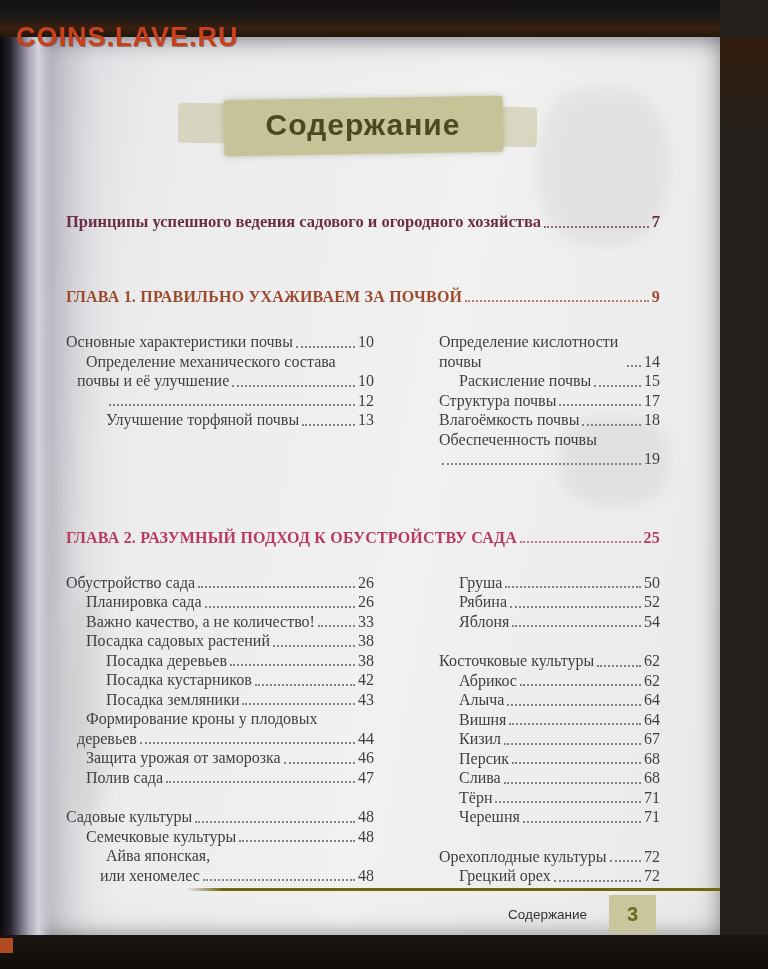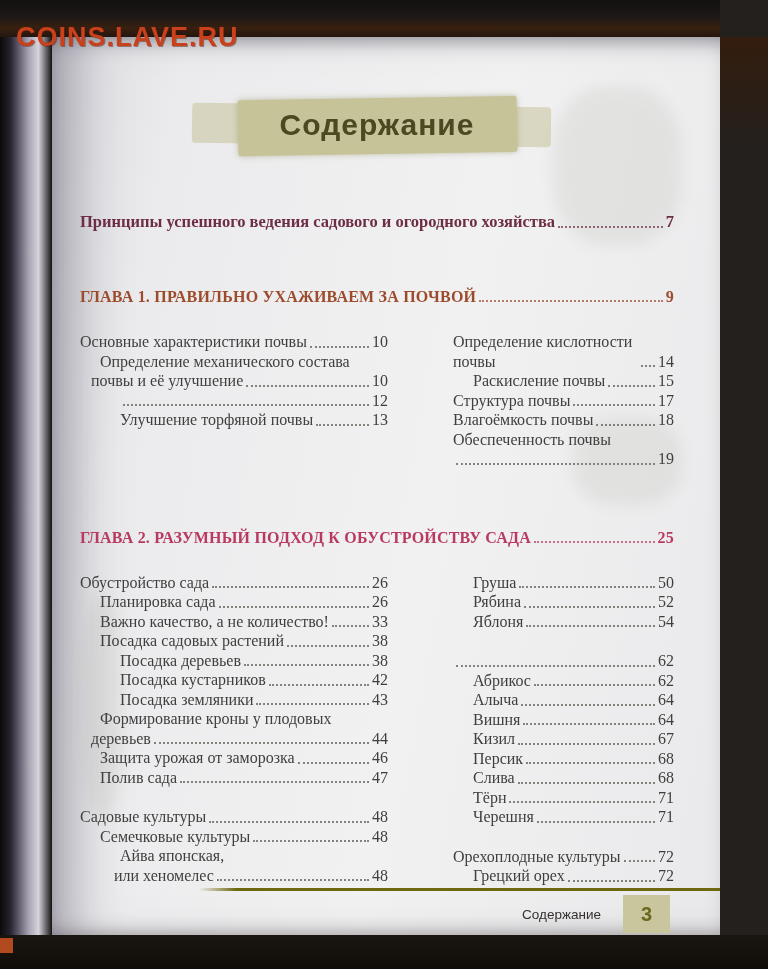--- a/index.html
+++ b/index.html
@@ -5,21 +5,21 @@
   html,body{margin:0;padding:0;}
   body{
     width:768px;height:969px;position:relative;overflow:hidden;
     background:#131110;
     font-family:"Liberation Serif","DejaVu Serif",serif;
   }
   .photo{position:absolute;inset:0;}
 
   
   .page{
-    position:absolute;left:52px;top:36px;width:682px;height:899px;z-index:1;
+    position:absolute;left:38px;top:36px;width:682px;height:899px;z-index:1;
     background:linear-gradient(100deg,#dcdce1 0%,#ebebed 16%,#f1f1f2 55%,#e9e9eb 100%);
     box-shadow:
       inset 0 16px 20px -12px rgba(60,60,72,.5),
       inset 46px 0 60px -34px rgba(74,68,90,.55),
       inset -16px 0 24px -14px rgba(70,62,55,.4),
       inset 0 -14px 18px -12px rgba(70,62,55,.35);
   }
   .ghost{position:absolute;filter:blur(7px);opacity:.10;background:#7c8168;border-radius:40%;}
 
   .content{position:relative;height:100%;box-sizing:border-box;padding:62px 60px 0 28px;z-index:2;}
@@ -341,20 +341,21 @@
               <div class="entry lvl1">
                 <div class="line l1">
                   <span class="lbl">Яблоня</span>
                   <span class="dots"></span>
                   <span class="pg">54</span>
                 </div>
 
               </div>
               <div class="entry lvl0 gap">
                 <div class="line l1">
+                  <span class="lbl">Косточковые культуры</span>
                   <span class="dots"></span>
                   <span class="pg">62</span>
                 </div>
 
               </div>
               <div class="entry lvl1">
                 <div class="line l1">
                   <span class="lbl">Абрикос</span>
                   <span class="dots"></span>
                   <span class="pg">62</span>

